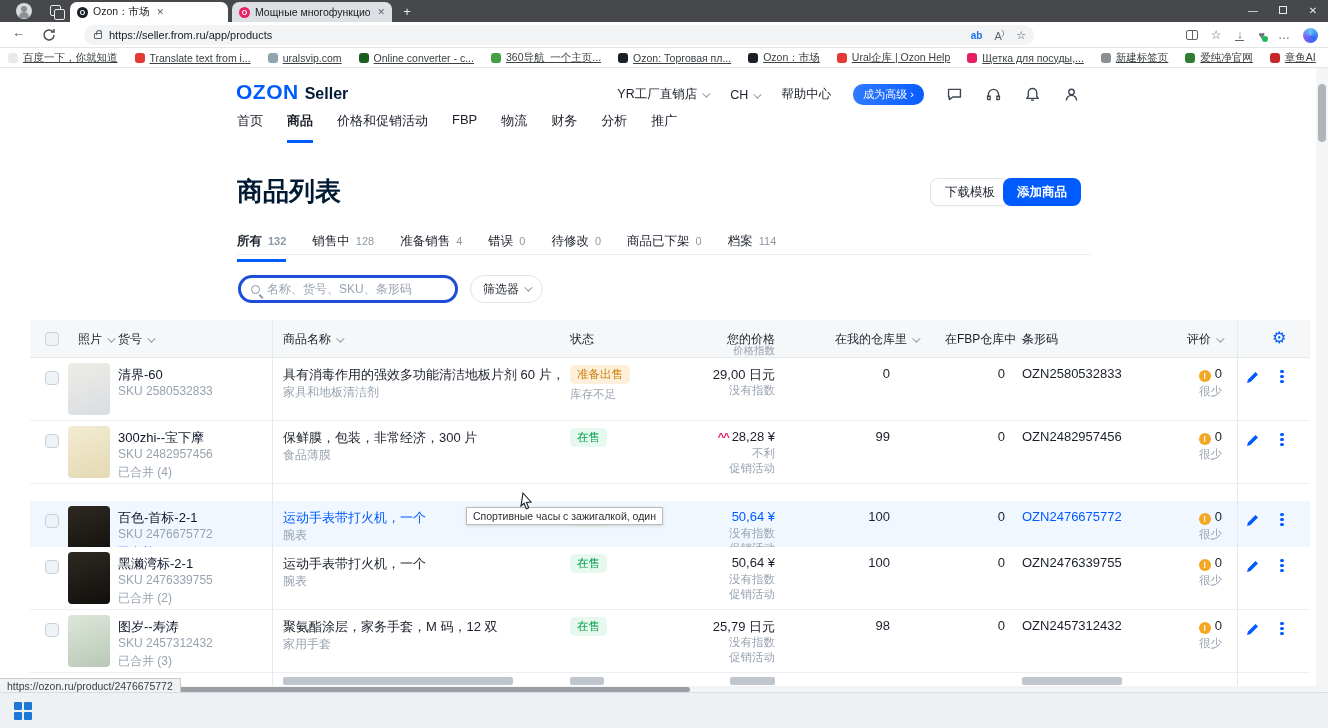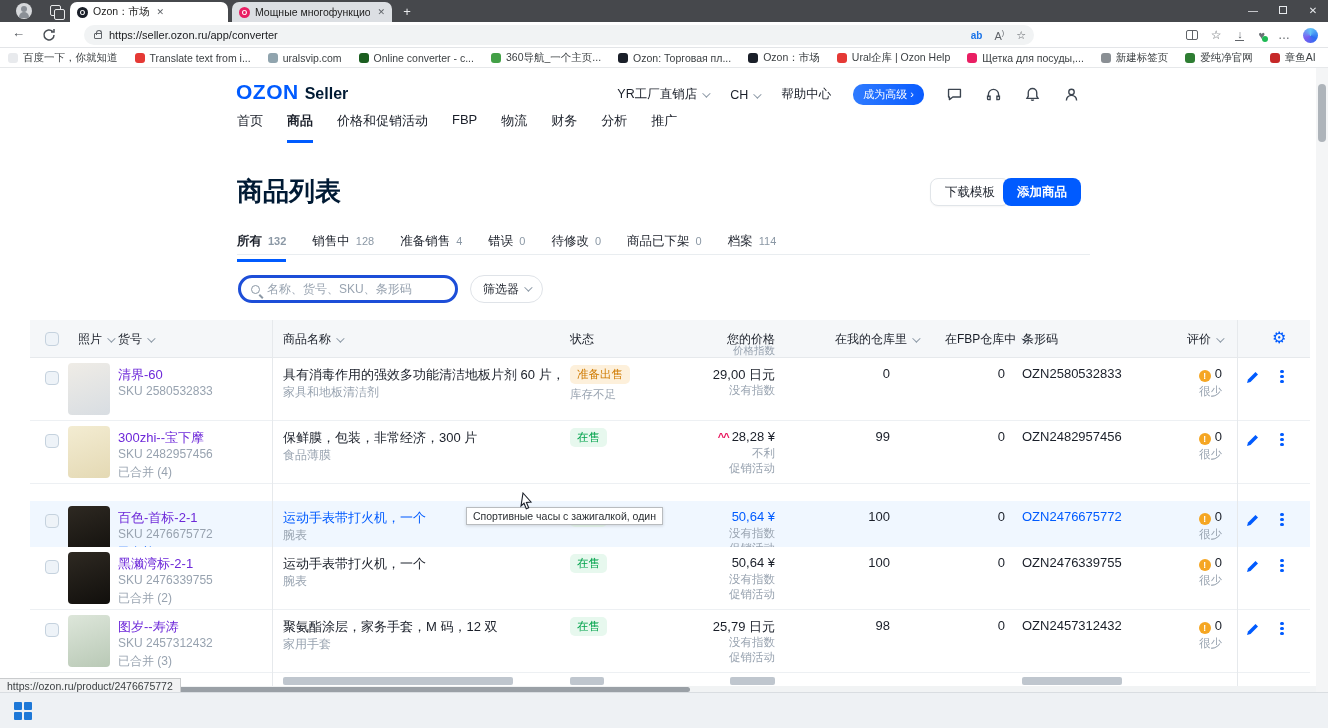--- a/index.html
+++ b/index.html
@@ -38,21 +38,21 @@
   .split-ico { width:12px; height:10px; border:1.2px solid #5f6368; border-radius:2px; position:relative; }
   .split-ico:before { content:""; position:absolute; left:5px; top:0; width:1.2px; height:100%; background:#5f6368; }
   .dl-ico { position:relative; width:11px; height:12px; font-size:11px; line-height:10px; text-align:center; }
   .dl-ico:after { content:""; position:absolute; left:1px; bottom:0; width:9px; height:1.5px; background:#5f6368; }
   .ess-ico { position:relative; font-size:11px; color:#6a7075; }
   .ess-ico:after { content:""; position:absolute; right:-3px; bottom:-1px; width:6px; height:6px; border-radius:50%; background:#1db954; }
   .copilot { width:15px; height:15px; border-radius:50%; background:conic-gradient(#62c3f7,#2b6ef2,#7b5cf0,#62c3f7); }
 
   
   #bookmarks { left:0; top:48px; width:1328px; height:20px; background:#fff; border-bottom:1px solid #e6e8ea; display:flex; align-items:center; padding:0 8px; gap:17px; overflow:hidden; }
-  .bm { display:flex; align-items:center; gap:5px; font-size:10.5px; color:#3c4043; white-space:nowrap; }
+  .bm { display:flex; align-items:center; gap:5px; font-size:10.5px; color:#3c4043; white-space:nowrap;text-decoration:underline; }
   .bm .bi { width:10px; height:10px; border-radius:3px; flex:0 0 auto; }
 
   
   #ozon-logo { left:236px; top:80px; font-size:21px; font-weight:800; color:#005bff; letter-spacing:0.5px; }
   #ozon-logo span { color:#001a34; font-weight:700; font-size:16px; letter-spacing:0; margin-left:6px; }
   #acct { right:248px; top:84px; display:flex; align-items:center; gap:22px; font-size:12.5px; color:#1a1f29; position:absolute; }
   .chev { display:inline-block; width:6px; height:6px; border-right:1.5px solid #8b98a5; border-bottom:1.5px solid #8b98a5; transform:rotate(45deg) translateY(-2px); margin-left:5px; }
   .premium { background:linear-gradient(90deg,#2f7bff,#0a5cff); color:#fff; font-size:11px; padding:3px 10px; border-radius:10px; white-space:nowrap; }
   #nav { left:237px; top:112px; display:flex; gap:24px; font-size:13px; color:#1a1f29; position:absolute; }
   .nav-item { padding-bottom:10px; }
@@ -79,21 +79,21 @@
   
   #thead { position:absolute; left:30px; top:320px; width:1280px; height:38px; background:#f5f7f9; border-bottom:1px solid #e6e9ec; }
   .hcell { position:absolute; top:11px; font-size:12px; color:#1a1f29; white-space:nowrap; }
   .hsub { position:absolute; top:24px; font-size:10.5px; color:#98a3b0; }
   .chk { width:14px; height:14px; border:1px solid #c5d2de; border-radius:4px; background:#eef3f8; }
   .vline { position:absolute; top:320px; height:366px; width:1px; background:#e6e9ec; z-index:4; }
   .trow { position:absolute; left:30px; width:1280px; height:63px; background:#fff; border-bottom:1px solid #edf0f3; }
   .trow.hov { background:#f0f7ff;margin-top:17px; }
   .trow .cb { position:absolute; left:15px; top:13px; }
   .pimg { position:absolute; left:38px; top:5px; width:42px; height:52px; border-radius:4px; }
-  .art { position:absolute; left:88px; top:8px; font-size:13px; color:#6d28d9; }
+  .art { position:absolute; left:88px; top:8px; font-size:13px; color:#0f172a; }
   .sku { position:absolute; left:88px; top:26px; font-size:12px; color:#98a3b0; }
   .merged { position:absolute; left:88px; top:43px; font-size:12px; color:#98a3b0; }
   .merged.link { color:#005bff; }
   .pname { position:absolute; left:253px; top:8px; font-size:13px; color:#1a1f29; max-width:270px; white-space:nowrap; }
   .pname.link { color:#005bff; }
   .pcat { position:absolute; left:253px; top:26px; font-size:12px; color:#98a3b0; }
   .badge { position:absolute; left:540px; top:7px; font-size:11.5px; padding:2px 7px; border-radius:5px; white-space:nowrap; }
   .badge.preparing { color:#cf7a00; background:#fdf0db; }
   .badge.selling { color:#00a24b; background:#e7f8ee; }
   .ssub { position:absolute; left:540px; top:29px; font-size:11.5px; color:#98a3b0; }
@@ -165,21 +165,21 @@
   <span class="winctl" style="right:0">✕</span>
 </div>
 
 <div id="toolbar" class="abs">
   <span class="nav-glyph" style="left:12px">←</span>
   <svg class="nav-glyph" style="left:42px;top:6px" width="14" height="14" viewBox="0 0 14 14">
       <path d="M12 7a5 5 0 1 1-1.5-3.6M12 1v3h-3" fill="none" stroke="#4a4f55" stroke-width="1.5"></path>
     </svg>
   <div id="urlpill">
     <span class="lock"></span>
-    <span class="u">https://seller.ozon.ru/app/converter</span>
+    <span class="u">https://seller.from.ru/app/products</span>
     <span class="pill-right">
       <span class="trans-ico">ab</span>
       <span>A<sup style="font-size:7px">)</sup></span>
       <span>☆</span>
     </span>
   </div>
   <div class="right-icons">
     <span class="split-ico"></span>
     <span>☆</span>
     <span class="dl-ico">↓</span>

